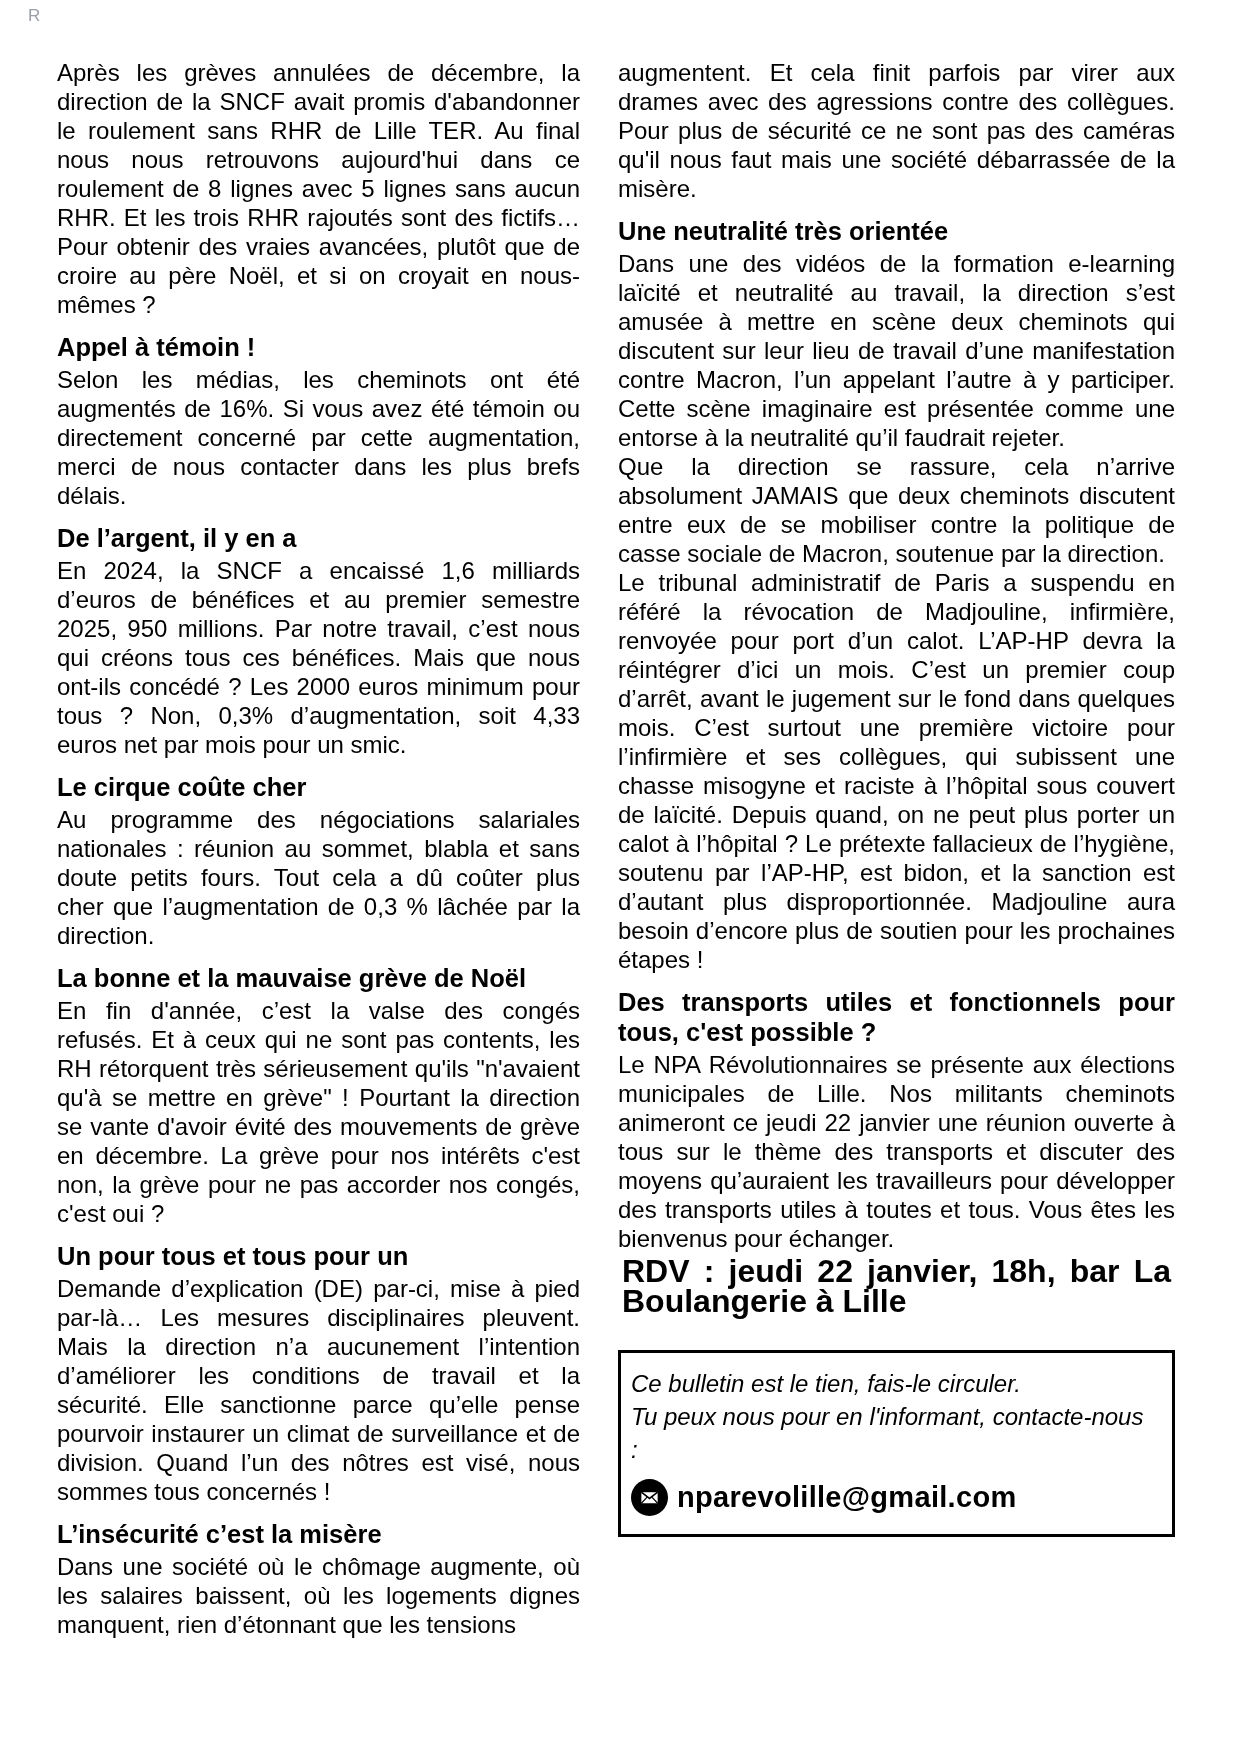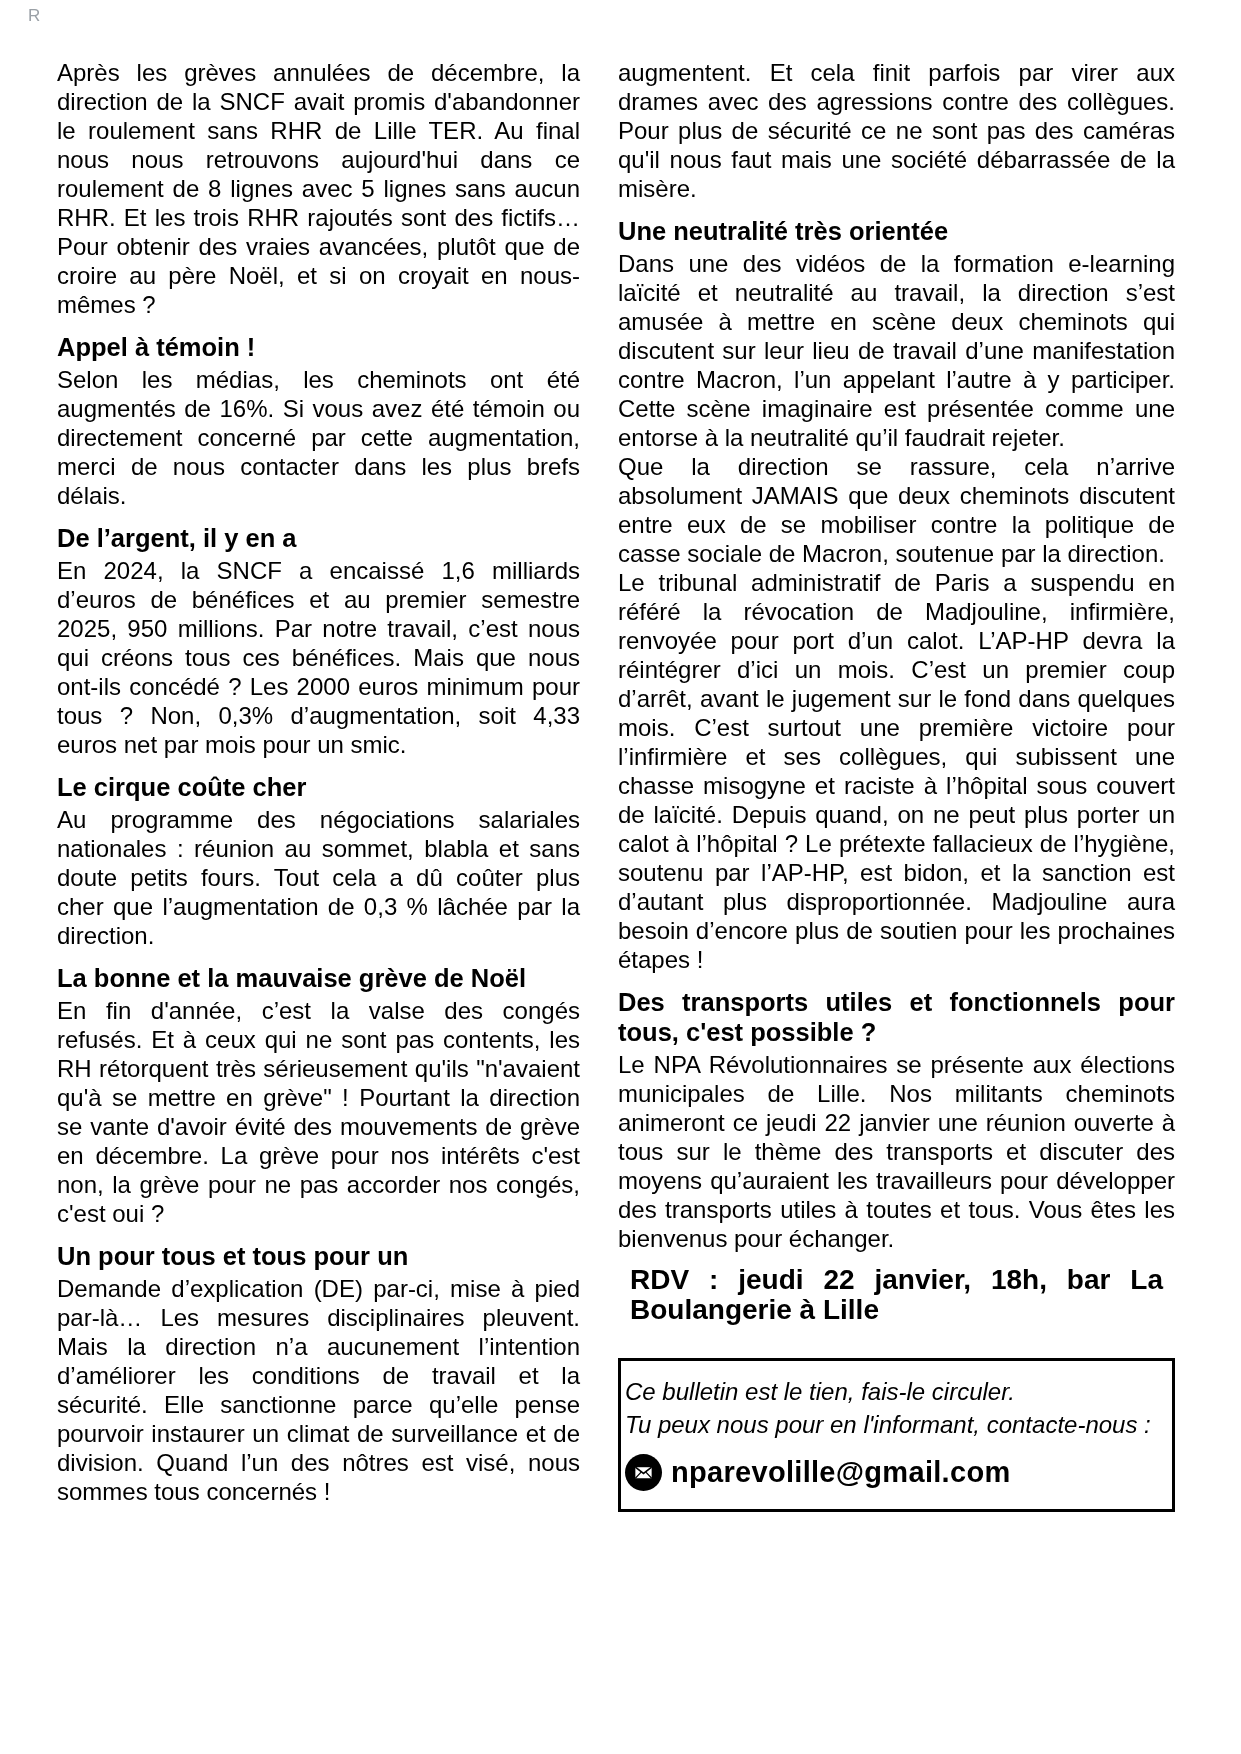--- a/index.html
+++ b/index.html
@@ -41,30 +41,30 @@
   }
   .col-left section:first-child h2 { margin-top: 0; }
   p.body {
     font-size: 24px;
     line-height: 29px;
     margin: 0;
     text-align: justify;
     text-justify: inter-word;
   }
   p.rdv {
-    font-size: 28px;
+    font-size: 32px;
     line-height: 29.5px;
     font-weight: bold;
-    margin: 12px;
+    margin: 4px;
     text-align: justify;
   }
   .contact-box {
     border: 3px solid #000000;
     margin-top: 34px;
-    padding: 14px 20px 18px 4px;
+    padding: 14px 20px 18px 10px;
   }
   .contact-box p.it {
     font-style: italic;
     font-size: 24px;
     line-height: 33px;
     margin: 0;
     text-align: left;
   }
   .email-row {
     display: flex;
@@ -116,20 +116,24 @@
         <p class="body">Au programme des négociations salariales nationales : réunion au sommet, blabla et sans doute petits fours. Tout cela a dû coûter plus cher que l’augmentation de 0,3 % lâchée par la direction.</p>
       </section>
       <section>
         <h2>La bonne et la mauvaise grève de Noël</h2>
         <p class="body">En fin d'année, c’est la valse des congés refusés. Et à ceux qui ne sont pas contents, les RH rétorquent très sérieusement qu'ils "n'avaient qu'à se mettre en grève" ! Pourtant la direction se vante d'avoir évité des mouvements de grève en décembre. La grève pour nos intérêts c'est non, la grève pour ne pas accorder nos congés, c'est oui ?</p>
       </section>
       <section>
         <h2>Un pour tous et tous pour un</h2>
         <p class="body">Demande d’explication (DE) par-ci, mise à pied par-là… Les mesures disciplinaires pleuvent. Mais la direction n’a aucunement l’intention d’améliorer les conditions de travail et la sécurité. Elle sanctionne parce qu’elle pense pourvoir instaurer un climat de surveillance et de division. Quand l’un des nôtres est visé, nous sommes tous concernés !</p>
       </section>
+      <section>
+        <h2>L’insécurité c’est la misère</h2>
+        <p class="body">Dans une société où le chômage augmente, où les salaires baissent, où les logements dignes manquent, rien d’étonnant que les tensions</p>
+      </section>
     </div>
 
     <div class="col-right">
       <p class="body">augmentent. Et cela finit parfois par virer aux drames avec des agressions contre des collègues. Pour plus de sécurité ce ne sont pas des caméras qu'il nous faut mais une société débarrassée de la misère.</p>
 
       <section>
         <h2>Une neutralité très orientée</h2>
         <p class="body">Dans une des vidéos de la formation e-learning laïcité et neutralité au travail, la direction s’est amusée à mettre en scène deux cheminots qui discutent sur leur lieu de travail d’une manifestation contre Macron, l’un appelant l’autre à y participer. Cette scène imaginaire est présentée comme une entorse à la neutralité qu’il faudrait rejeter.</p>
         <p class="body">Que la direction se rassure, cela n’arrive absolument JAMAIS que deux cheminots discutent entre eux de se mobiliser contre la politique de casse sociale de Macron, soutenue par la direction.</p>
       </section>

